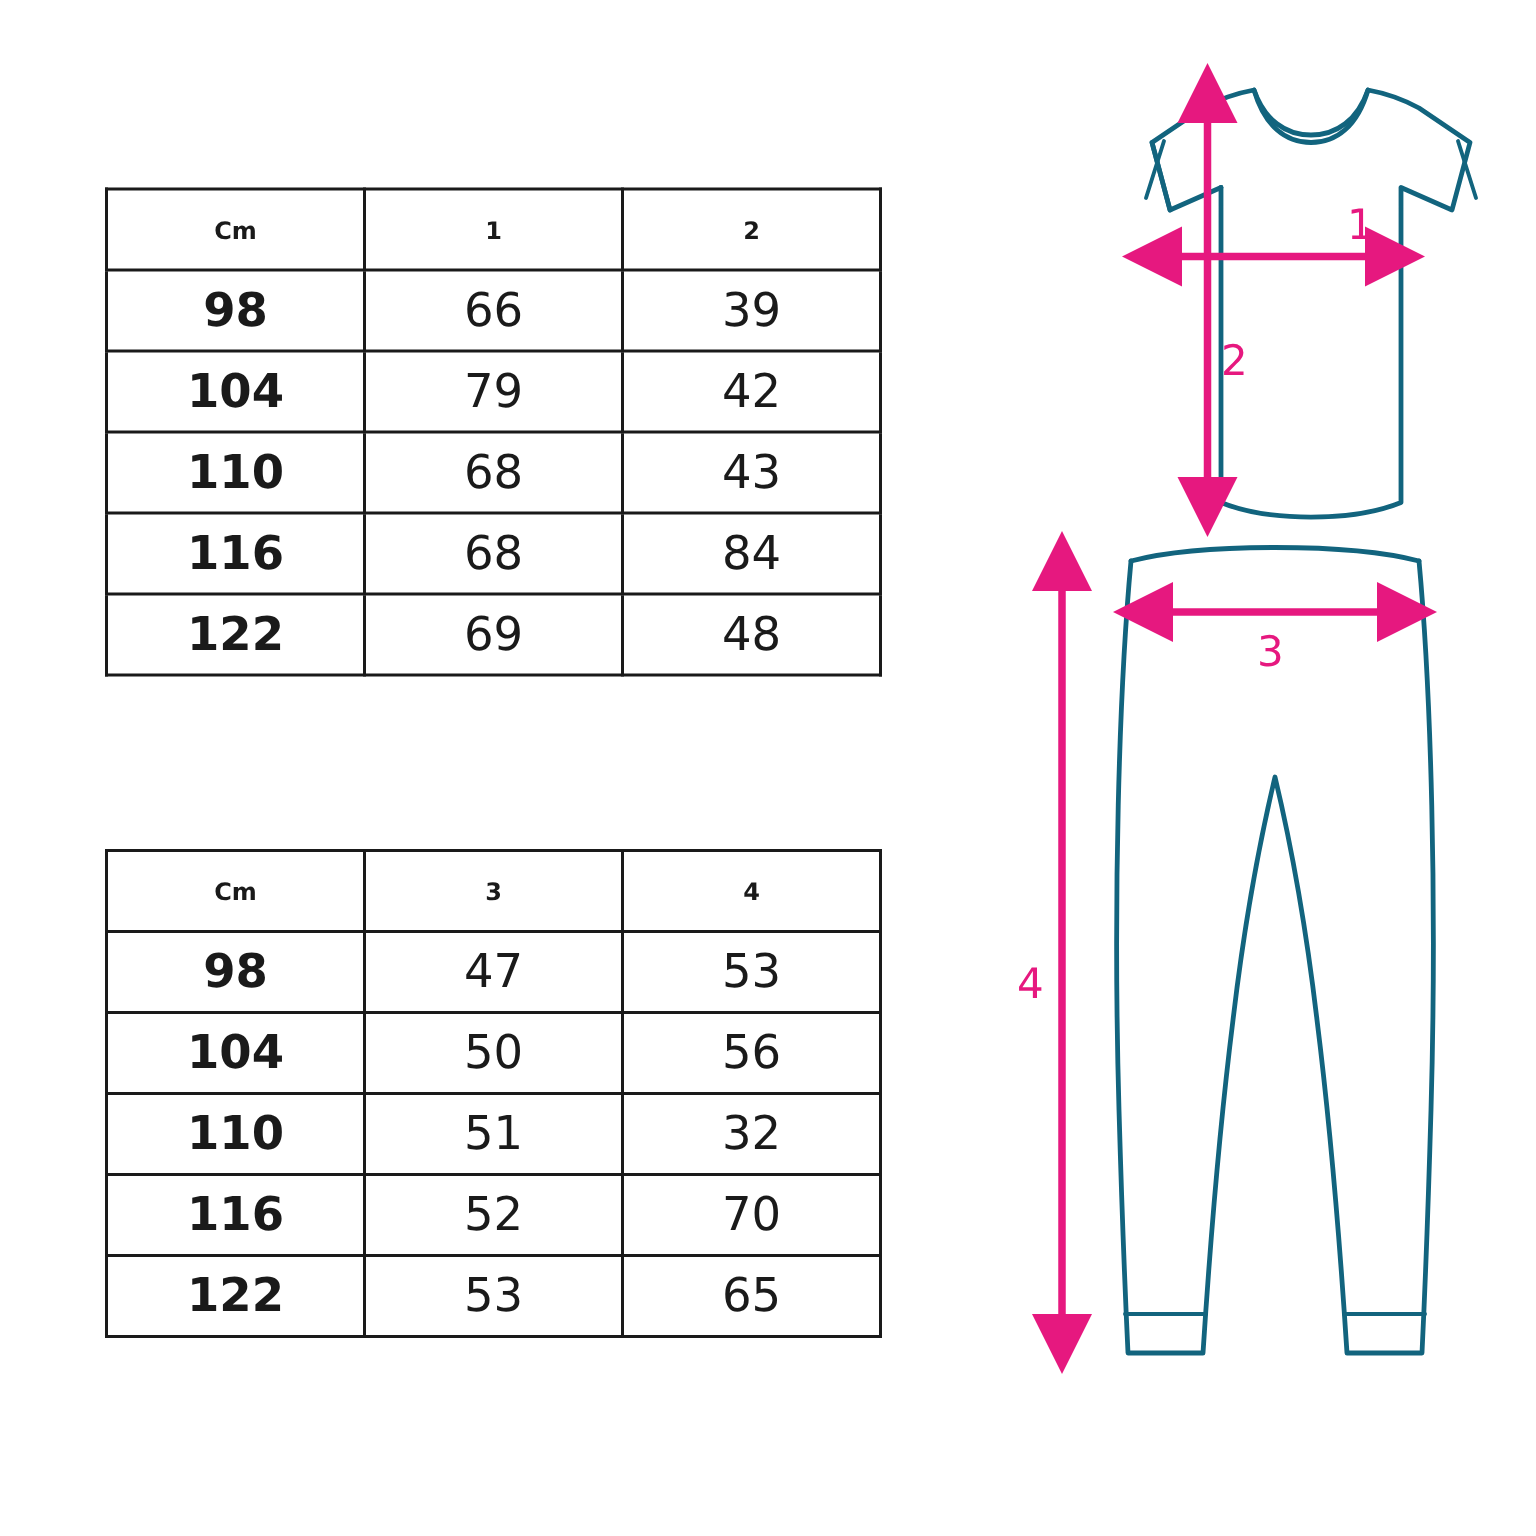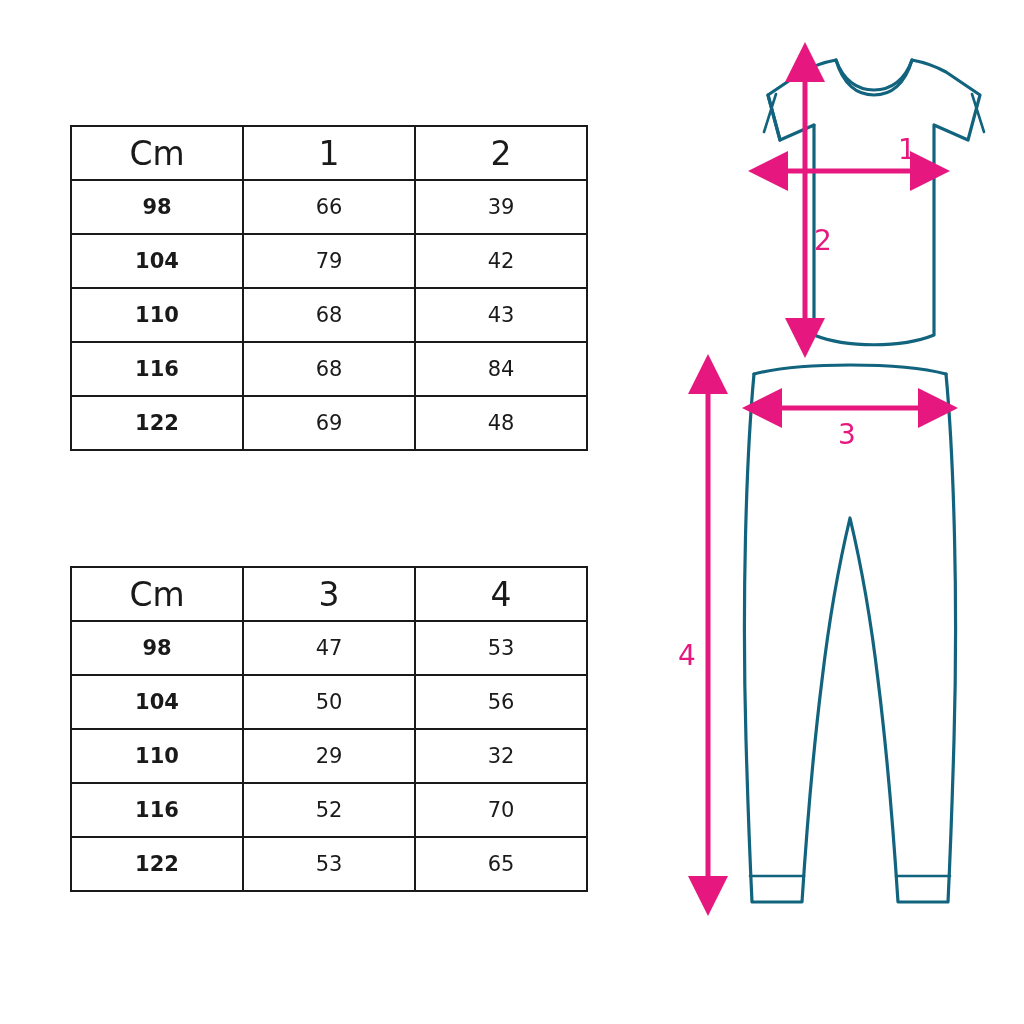--- a/index.html
+++ b/index.html
@@ -20,28 +20,28 @@
   .size-table {
     position: absolute;
     border-collapse: collapse;
     table-layout: fixed;
   }
   .size-table td,
   .size-table th {
     border: 2px solid #1a1a1a;
     text-align: center;
     font-weight: normal;
-    font-size: 21px;
+    font-size: 31px;
     color: #1a1a1a;
     height: 52px;
     padding: 0;
   }
   .size-table th {
-    font-weight: normal;
-    font-size: 33px;
+    font-weight: bold;
+    font-size: 16px;
   }
   .size-table .col-label {
     width: 172px;
   }
   .size-table .col-val {
     width: 172px;
   }
   .size-table td.row-label {
     font-weight: bold;
   }
@@ -125,21 +125,21 @@
       <td>47</td>
       <td>53</td>
     </tr>
     <tr>
       <td class="row-label">104</td>
       <td>50</td>
       <td>56</td>
     </tr>
     <tr>
       <td class="row-label">110</td>
-      <td>29</td>
+      <td>51</td>
       <td>32</td>
     </tr>
     <tr>
       <td class="row-label">116</td>
       <td>52</td>
       <td>70</td>
     </tr>
     <tr>
       <td class="row-label">122</td>
       <td>53</td>

